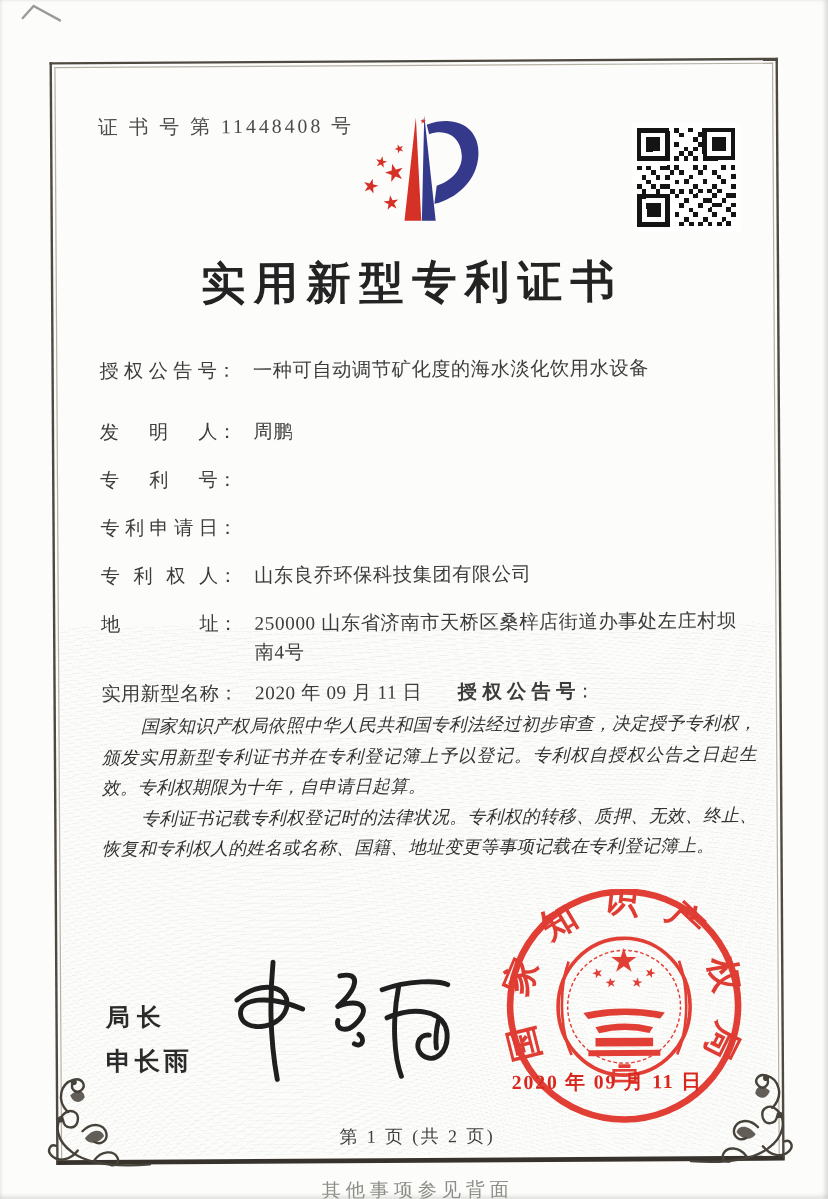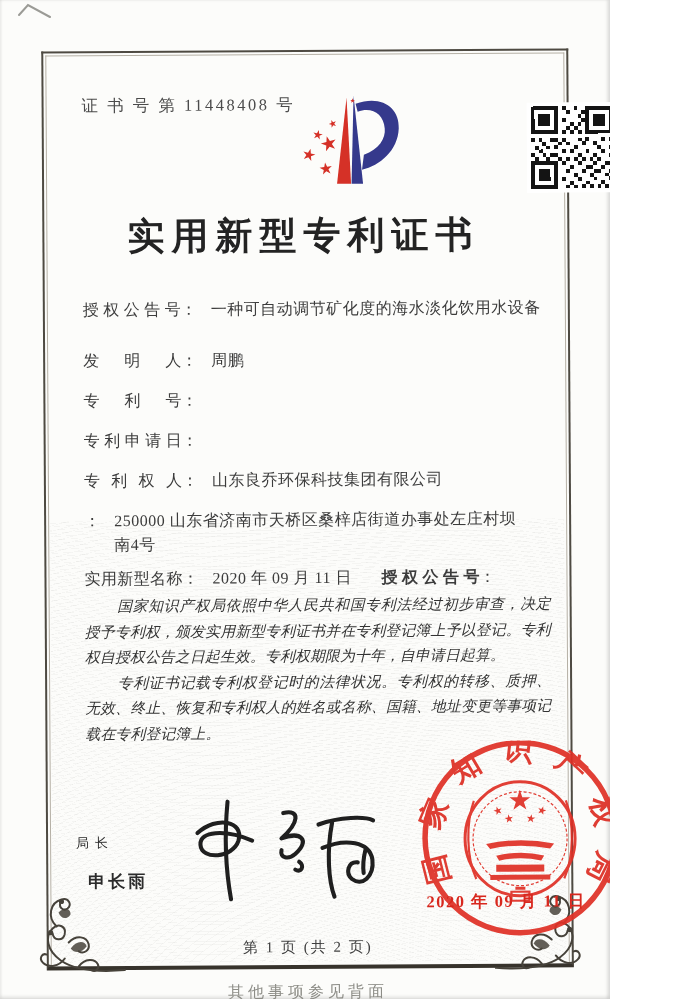--- a/index.html
+++ b/index.html
@@ -1,18 +1,18 @@
 <!DOCTYPE html>
 <html><head>
 <meta charset="utf-8">
 <style>
   * { margin:0; padding:0; box-sizing:border-box; }
   html,body { width:690px; height:999px; overflow:hidden; background:#ffffff; }
   .page {
-    position:relative; width:610px; height:999px; overflow:hidden;
+    position:relative; width:690px; height:999px; overflow:hidden;
     background:#fcfcfa; color:#3a3a3a;
     font-family:"Liberation Serif", serif;
     box-shadow: inset -3px 0 3px rgba(0,0,0,.10), inset 0 -3px 3px rgba(0,0,0,.07), inset 2px 0 2px rgba(0,0,0,.04);
   }
   .tilt { position:absolute; inset:0; transform:rotate(-0.35deg); transform-origin:50% 50%; }
 
   
   .frame {
     position:absolute; left:44px; top:50px; right:39px; bottom:30px;
     border:2px solid #4e4a42; border-bottom:4px solid #37332c;
@@ -52,22 +52,22 @@
 
   
   .paras {
     position:absolute; left:84px; right:60px; top:593px;
     font-size:14.8px; line-height:25.5px; letter-spacing:.2px;
     color:#333; font-style:italic; text-align:justify;
   }
   .paras p { text-indent:2.2em; }
 
   
-  .signer-title { position:absolute; left:74px; top:833px; font-family:"Liberation Sans", sans-serif; font-weight:400; font-size:13px; letter-spacing:6px; color:#2b2b2b; }
-  .signer-name  { position:absolute; left:86px; top:869px; font-family:"Liberation Sans", sans-serif; font-weight:700; font-size:17px; letter-spacing:3px; color:#2b2b2b; }
+  .signer-title { position:absolute; left:86px; top:833px; font-family:"Liberation Sans", sans-serif; font-weight:700; font-size:20px; letter-spacing:6px; color:#2b2b2b; }
+  .signer-name  { position:absolute; left:86px; top:869px; font-family:"Liberation Sans", sans-serif; font-weight:700; font-size:21px; letter-spacing:3px; color:#2b2b2b; }
   .signature { position:absolute; left:172px; top:797px; width:205px; height:106px; }
 
   
   .seal { position:absolute; left:410px; top:742px; width:216px; height:196px; opacity:.93; }
   .seal-date { position:absolute; left:424px; top:892px; font-size:16.5px; font-weight:600; letter-spacing:1.5px; color:#d8281e; }
 
   
   .page-info { position:absolute; left:0; right:0; top:938px; text-align:center; font-size:15px; letter-spacing:2px; color:#3f3f3f; }
   .cutoff-note { position:absolute; left:0; right:0; top:982px; text-align:center; font-size:16px; letter-spacing:4px; color:#8d8d87; }
 
@@ -170,20 +170,21 @@
       <div class="row">
         <span class="lab">专利申请日</span>
           <span class="sep">：</span>
       </div>
       <div class="row">
         <span class="lab">专利权人</span>
           <span class="sep">：</span>
           <span class="val">山东良乔环保科技集团有限公司</span>
       </div>
       <div class="row addr">
+        <span class="lab">地址</span>
           <span class="sep">：</span>
         <span class="val val-lines">
           <div>250000 山东省济南市天桥区桑梓店街道办事处左庄村坝</div>
           <div>南4号</div>
         </span>
       </div>
       <div class="row grant">
         <span class="lab">实用新型名称</span>
           <span class="sep">：</span>
           <span class="val val1">2020 年 09 月 11 日</span>

